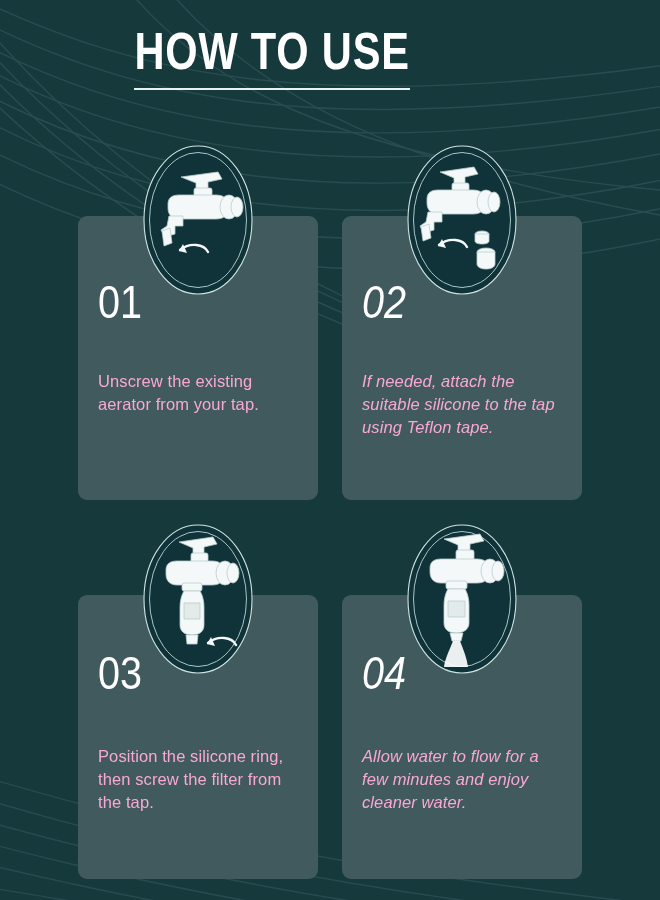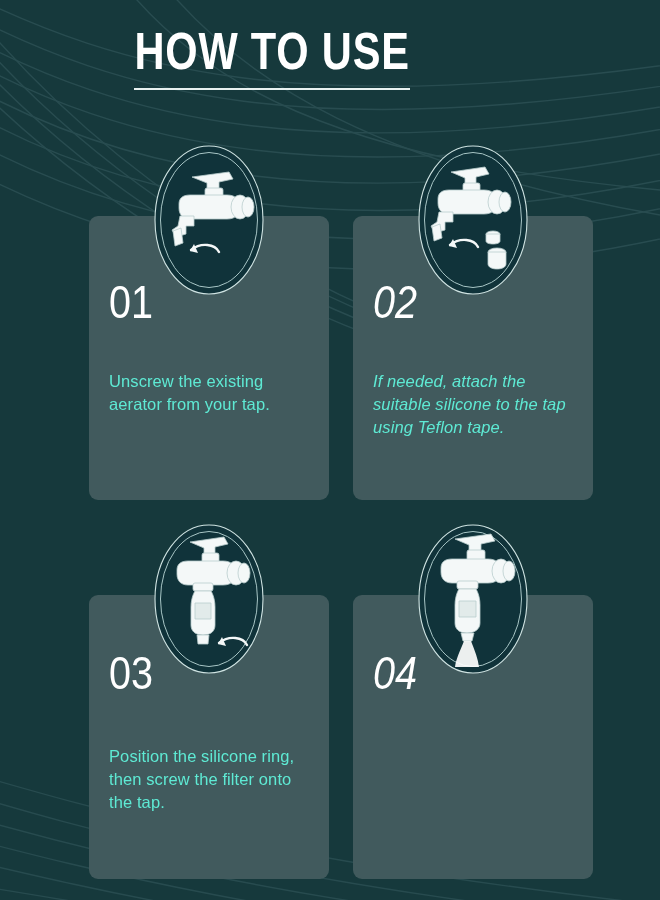--- a/index.html
+++ b/index.html
@@ -79,21 +79,20 @@
 
   .card {
     position: absolute;
     top: 0;
     width: 240px;
     height: 284px;
     background: #415a5d;
     border-radius: 9px;
     box-sizing: border-box;
     padding: 0 20px;
-    margin-left: 11px;
   }
   .card.col-left  { left: 0; }
   .card.col-right { left: 264px; font-style: italic; }
 
   .card-number {
     position: absolute;
     left: 20px;
     top: 63px;
     color: #ffffff;
     font-size: 46px;
@@ -102,21 +101,21 @@
     letter-spacing: 0px;
     transform: scaleX(0.86);
     transform-origin: left center;
     font-family: "Liberation Sans", sans-serif;
   }
   .card-text {
     position: absolute;
     left: 20px;
     right: 16px;
     top: 154px;
-    color: #5eead4;
+    color: #f9a8d4;
     font-size: 16.5px;
     line-height: 23px;
     font-weight: 400;
     letter-spacing: 0.1px;
     font-family: "Liberation Sans", sans-serif;
   }
   .card.bottom .card-number { top: 55px; }
   .card.bottom .card-text   { top: 150px; }
 
   
@@ -238,21 +237,21 @@
               <rect x="48" y="66" width="20" height="8" rx="2"></rect>
               <path d="M50,74 C50,74 46,80 46,90 L46,108 C46,114 50,118 58,118 C66,118 70,114 70,108 L70,90 C70,80 66,74 66,74 Z"></path>
               <rect x="50" y="86" width="16" height="16" fill="#e2ebea"></rect>
               <path d="M52,118 L64,118 L63,127 L53,127 Z"></path>
             </g>
             <path d="M74,126 C84,118 98,120 102,128" fill="none" stroke="#f4f8f8" stroke-width="2.4" stroke-linecap="round"></path>
             <path d="M77,120 L73,127 L81,129 Z" fill="#f4f8f8"></path>
           </svg>
         </div>
         <div class="card-number">03</div>
-        <div class="card-text">Position the silicone ring, then screw the filter onto the tap.</div>
+        <div class="card-text">Position the silicone ring, then screw the filter from the tap.</div>
       </div>
 
       <div class="card col-right bottom">
         <div class="badge">
           <svg viewBox="0 0 128 164" width="128" height="164">
             <ellipse cx="64" cy="82" rx="54" ry="74" fill="#10333a" stroke="#cfe3e2" stroke-width="1.1"></ellipse>
             <ellipse cx="64" cy="82" rx="48.5" ry="67.5" fill="none" stroke="#a8c6c6" stroke-width="1"></ellipse>
             <g fill="#f4f8f8" stroke="#b9cdcd" stroke-width="0.8" stroke-linejoin="round">
               <path d="M46,22 L82,17 L86,24 L72,27 L72,35 L60,35 L60,28 Z"></path>
               <rect x="58" y="33" width="18" height="13" rx="2"></rect>
@@ -261,17 +260,18 @@
               <ellipse cx="100" cy="54" rx="6" ry="10"></ellipse>
               <rect x="48" y="64" width="21" height="8" rx="2"></rect>
               <path d="M50,72 C50,72 46,78 46,88 L46,106 C46,112 50,116 58,116 C66,116 71,112 71,106 L71,88 C71,78 67,72 67,72 Z"></path>
               <rect x="50" y="84" width="17" height="16" fill="#e2ebea"></rect>
               <path d="M52,116 L65,116 L63,124 L54,124 Z"></path>
             </g>
             <path d="M55,124 C51,134 47,142 46,150 L70,150 C69,142 66,134 62,124 Z" fill="#ffffff" opacity="0.92"></path>
           </svg>
         </div>
         <div class="card-number">04</div>
+        <div class="card-text">Allow water to flow for a few minutes and enjoy cleaner water.</div>
       </div>
     </div>
 
   </div>
 </div>
 
 </body></html>

